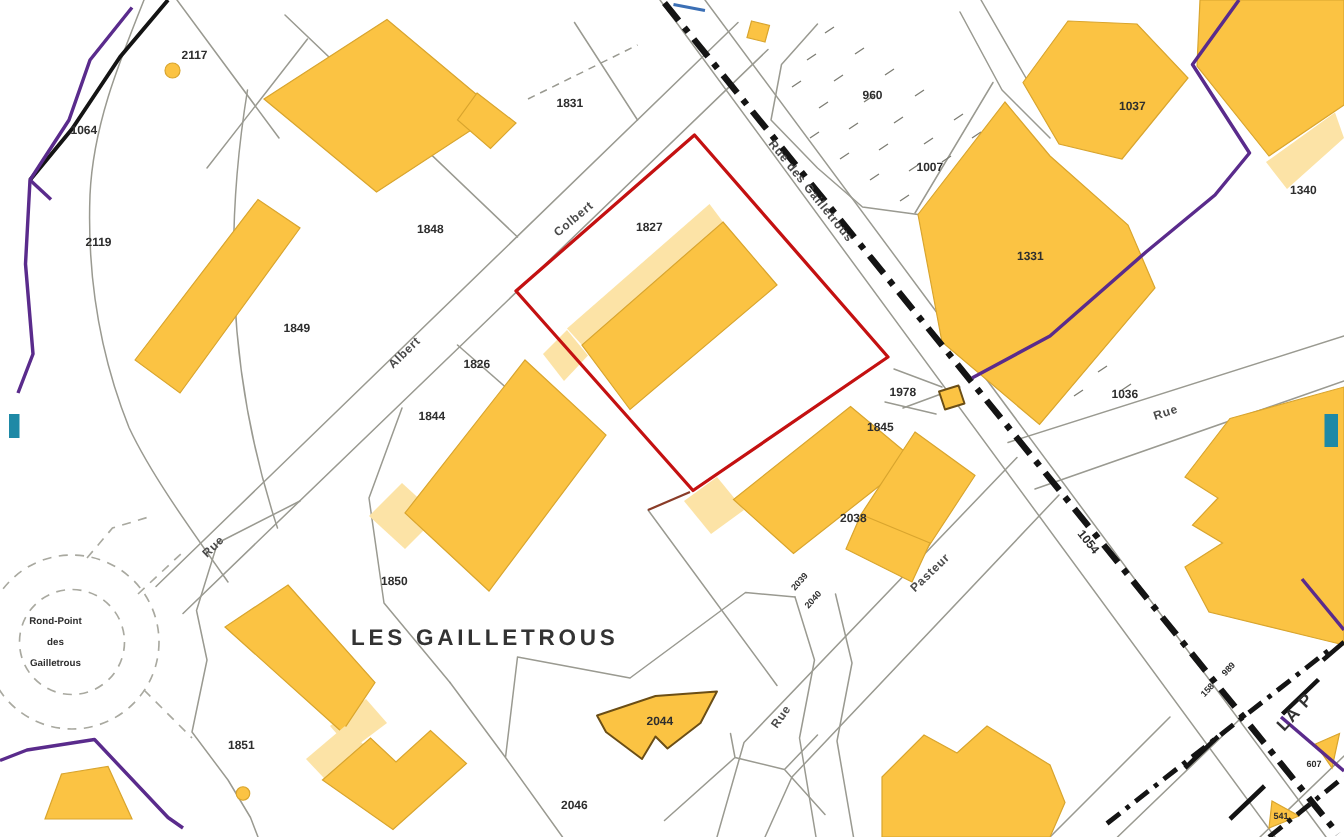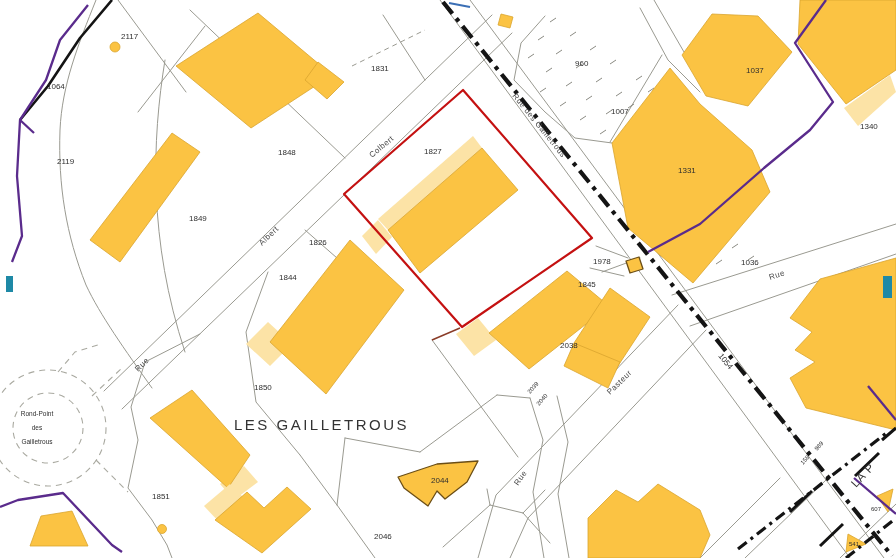--- a/index.html
+++ b/index.html
@@ -1,16 +1,16 @@
 <!DOCTYPE html>
 <html style="--c-bg: #ffffff; --c-building: #fbc343; --c-building_light: #fce3a6; --c-outline: #d9a52e; --c-outline_dark: #6b4e16; --c-parcel_line: #9a9a91; --c-road_black: #141414; --c-boundary_red: #c41111; --c-boundary_purple: #5a2b8c; --c-marker_teal: #1e89a6; --c-label: #2e2e2e; --c-street_label: #4a4a4a;"><head>
 <meta charset="utf-8">
 <style>
   html,body{margin:0;padding:0;background:#fff;}
-  .viewport{width:896px;height:558px;overflow:hidden;background:var(--c-bg,#fff);position:relative;}
+  .viewport{width:896px;height:558px;overflow:hidden;background:var(--c-bg,#fff);position:relative;font-weight:bold;}
   svg{display:block;}
   svg text{font-family:"Liberation Sans","DejaVu Sans",sans-serif;}
   .bld{fill:var(--c-building);stroke:var(--c-outline);stroke-width:.8;}
   .bld2{fill:var(--c-building);stroke:var(--c-outline_dark);stroke-width:1.3;stroke-linejoin:round;}
   .lt{fill:var(--c-building_light);stroke:none;}
   .pl{fill:none;stroke:var(--c-parcel_line);stroke-width:1;stroke-linecap:round;stroke-linejoin:round;}
   .pld{fill:none;stroke:var(--c-parcel_line);stroke-width:1;stroke-dasharray:5 4;}
   .rab{fill:none;stroke:#a9a9a0;stroke-width:1.1;stroke-dasharray:6 5;}
   .blkroad{fill:none;stroke:var(--c-road_black);stroke-width:2.6;stroke-linejoin:round;}
   .dd{fill:none;stroke:var(--c-road_black);stroke-width:4.2;stroke-dasharray:15 6 4 6;}

